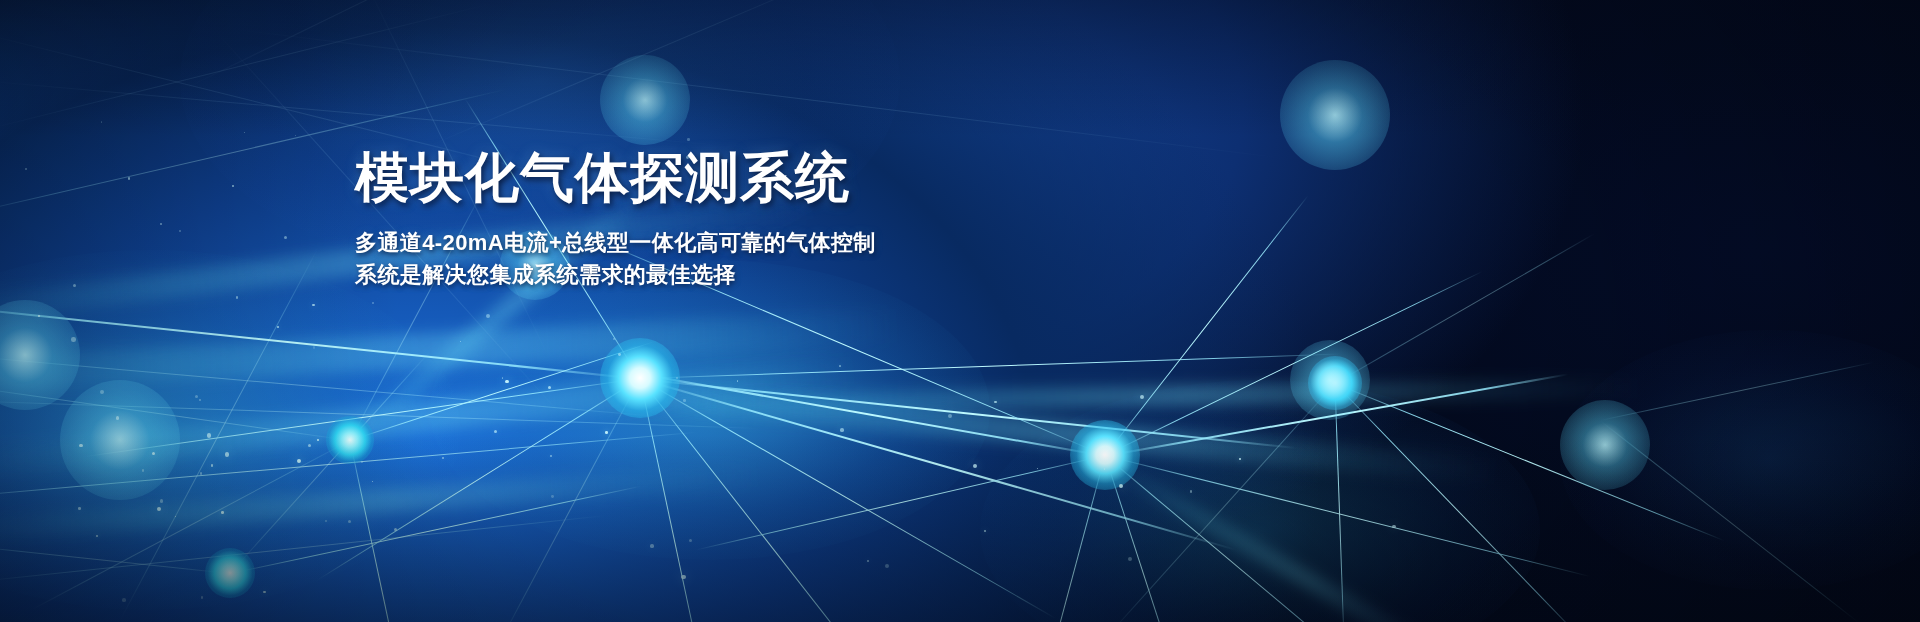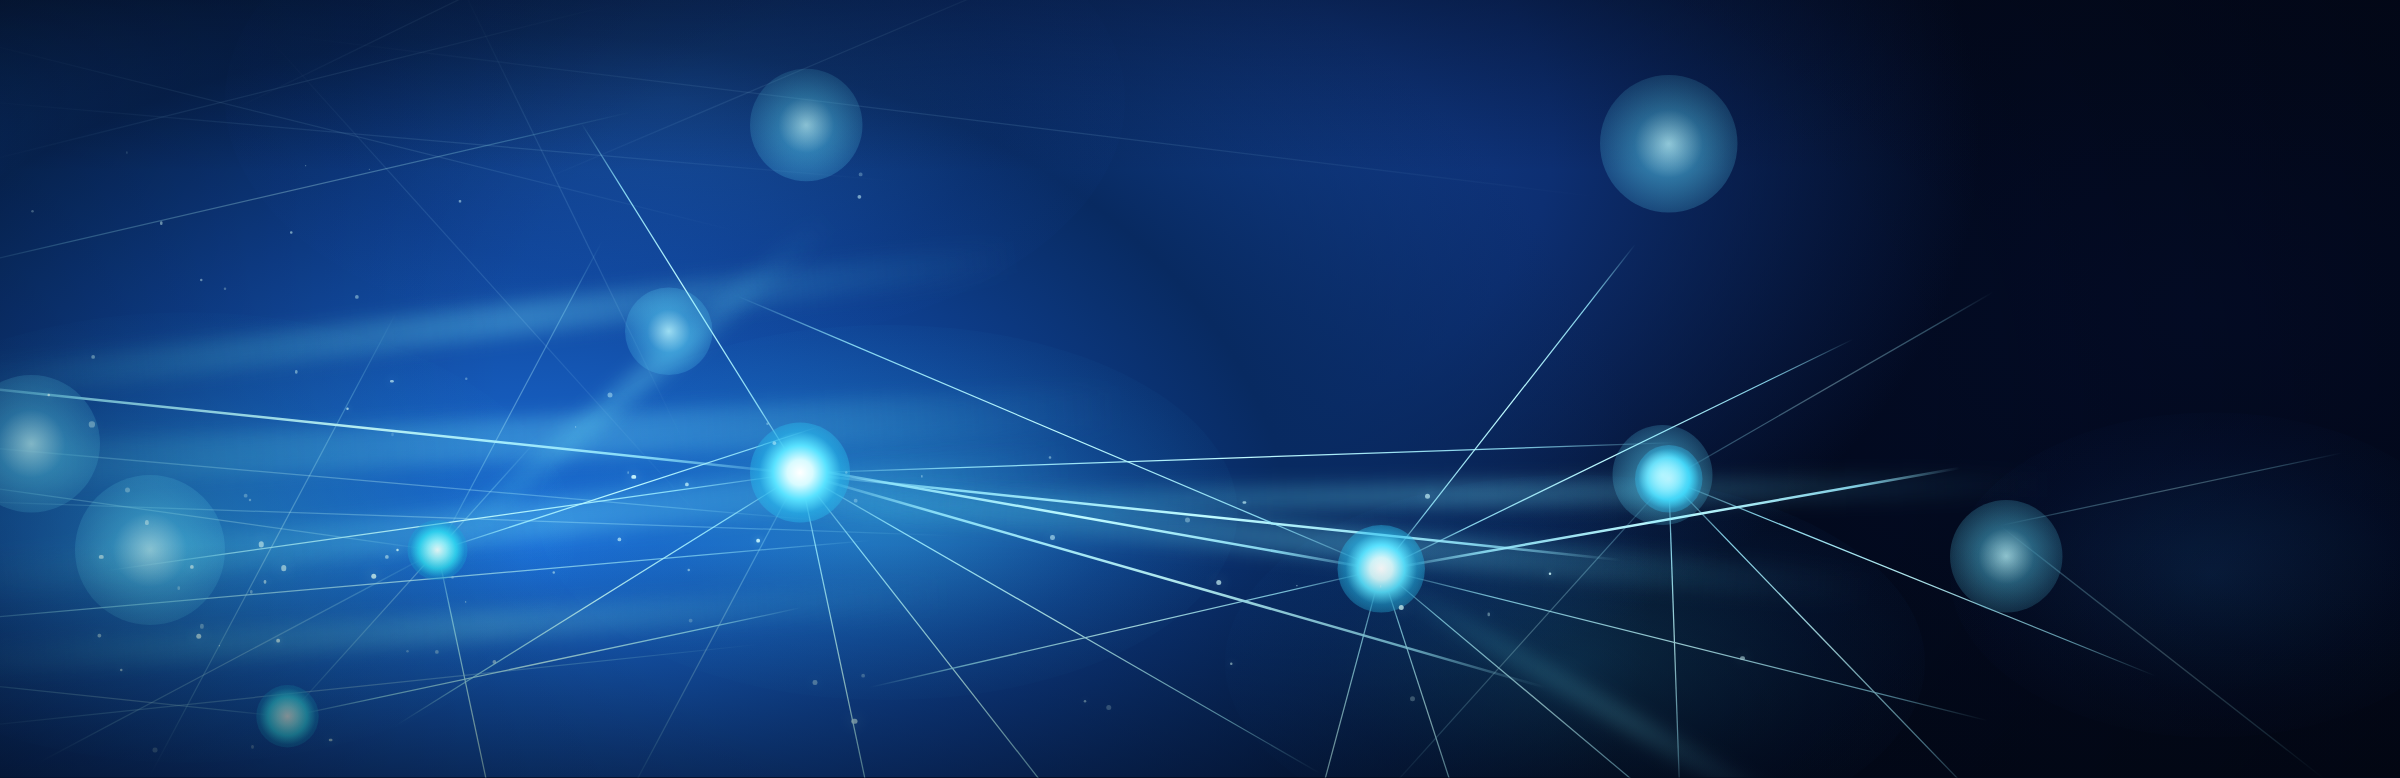--- a/index.html
+++ b/index.html
@@ -270,14 +270,21 @@
       <div class="dot" style="left: 683.4px; top: 399.3px; width: 2.6px; height: 2.6px; opacity: 0.31;"></div>
       <div class="dot" style="left: 100.6px; top: 121.2px; width: 1.7px; height: 1.7px; opacity: 0.24;"></div>
       <div class="dot" style="left: 232.3px; top: 185px; width: 1.6px; height: 1.6px; opacity: 0.59;"></div>
       <div class="dot" style="left: 178.7px; top: 229.8px; width: 1.9px; height: 1.9px; opacity: 0.33;"></div>
       <div class="dot" style="left: 676.1px; top: 376.9px; width: 2.2px; height: 2.2px; opacity: 0.31;"></div>
       <div class="dot" style="left: 618.3px; top: 352.8px; width: 2.9px; height: 2.9px; opacity: 0.5;"></div>
     </div>
 
   <div class="bg-vignette"></div>
 
+  <div class="copy">
+    <h1 class="title">模块化气体探测系统</h1>
+    <div class="sub">
+      <div>多通道4-20mA电流+总线型一体化高可靠的气体控制</div>
+      <div>系统是解决您集成系统需求的最佳选择</div>
+    </div>
+  </div>
 
 </div>
 
 </body></html>

